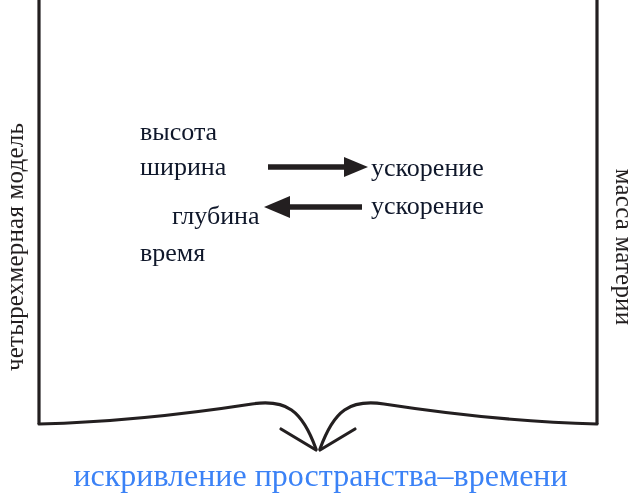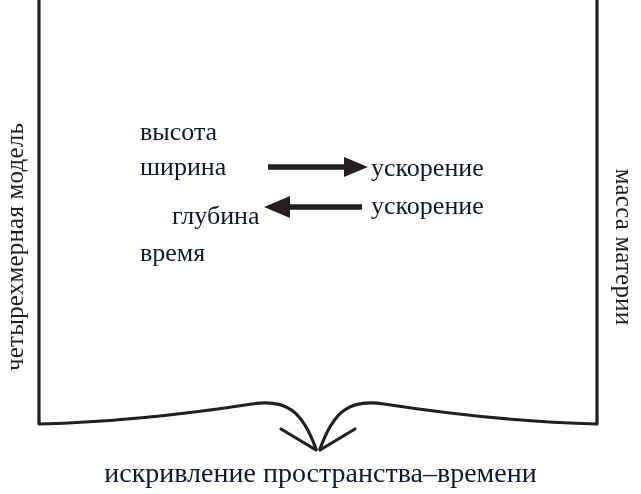--- a/index.html
+++ b/index.html
@@ -77,23 +77,23 @@
   #row-2 { top: 154px; }
   #row-3 { top: 203px; margin-left: 32px; }
   #row-4 { top: 240px; }
   .caption {
     position: absolute;
     left: 0;
     top: 459px;
     width: 641px;
     text-align: center;
     font-family: "Liberation Serif", "DejaVu Serif", serif;
-    font-size: 28px;
+    font-size: 32px;
     line-height: 1;
-    color: #0f172a;
+    color: #3b82f6;
     white-space: nowrap;
   }
   .arrow-hit {
     position: absolute;
   }
   #arrow-forward-hit { left: 262px; top: 156px; width: 106px; height: 22px; }
   #arrow-back-hit    { left: 262px; top: 196px; width: 106px; height: 22px; }
 </style>
 </head>
 <body>

